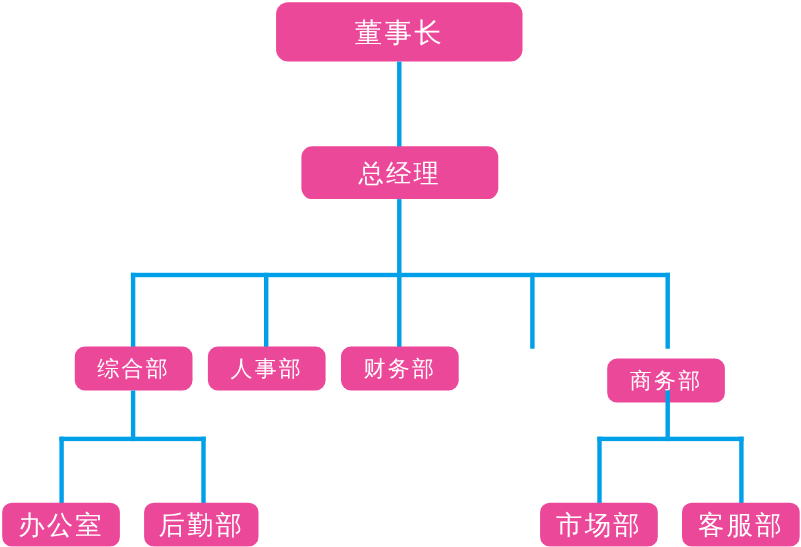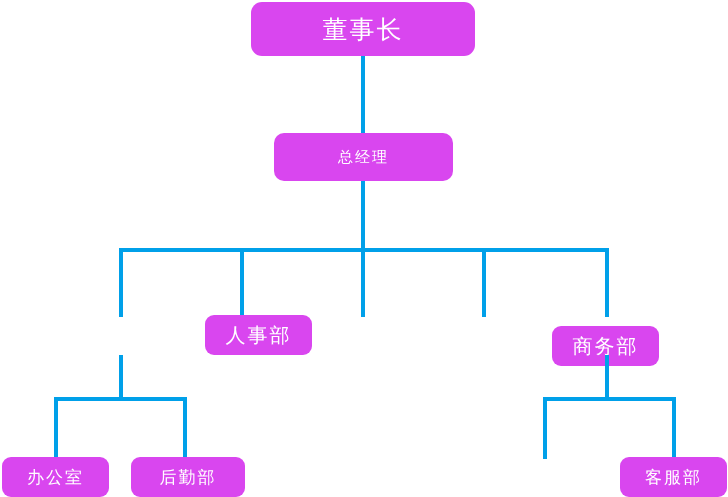--- a/index.html
+++ b/index.html
@@ -12,46 +12,46 @@
   }
   #chart {
     position: relative;
     width: 728px;
     height: 497px;
     background: #ffffff;
     overflow: hidden;
   }
   .node {
     position: absolute;
-    background: #d946ef;
+    background: #ec4899;
     color: #ffffff;
     border-radius: 9px;
     display: flex;
     align-items: center;
     justify-content: center;
     letter-spacing: 2px;
     box-sizing: border-box;
     white-space: nowrap;
     user-select: none;
     text-align: center;
   }
   .node-l1 {
     font-size: 25px;
     border-radius: 11px;
   }
   .node-l2 {
-    font-size: 15px;
+    font-size: 23px;
     border-radius: 10px;
   }
   .node-l3 {
     font-size: 20px;
     border-radius: 9px;
   }
   .node-l4 {
-    font-size: 17px;
+    font-size: 24px;
     border-radius: 9px;
   }
   .conn {
     position: absolute;
     background: #00a0e9;
   }
 </style>
 </head>
 <body>
 
@@ -66,31 +66,34 @@
   <div class="conn" style="left:361px; top:181px; width:4px; height:71px;"></div>
 
   <div class="conn" style="left:119px; top:248px; width:490px; height:4px;"></div>
 
   <div class="conn" style="left:119px; top:248px; width:4px; height:69px;"></div>
   <div class="conn" style="left:240px; top:248px; width:4px; height:69px;"></div>
   <div class="conn" style="left:361px; top:248px; width:4px; height:69px;"></div>
   <div class="conn" style="left:482px; top:248px; width:4px; height:69px;"></div>
   <div class="conn" style="left:605px; top:248px; width:4px; height:69px;"></div>
 
-  <div class="node node-l3" style="left:205px; top:315px; width:107px; height:40px;">人事部</div>
+  <div class="node node-l3" style="left:68px; top:315px; width:107px; height:40px;">综合部</div>
+  <div class="node node-l3" style="left:189px; top:315px; width:107px; height:40px;">人事部</div>
+  <div class="node node-l3" style="left:310px; top:315px; width:107px; height:40px;">财务部</div>
   <div class="node node-l3" style="left:552px; top:326px; width:107px; height:40px;">商务部</div>
 
   <div class="conn" style="left:119px; top:355px; width:4px; height:46px;"></div>
   <div class="conn" style="left:54px; top:397px; width:133px; height:4px;"></div>
   <div class="conn" style="left:54px; top:397px; width:4px; height:62px;"></div>
   <div class="conn" style="left:183px; top:397px; width:4px; height:62px;"></div>
 
   <div class="conn" style="left:605px; top:355px; width:4px; height:46px;"></div>
   <div class="conn" style="left:543px; top:397px; width:133px; height:4px;"></div>
   <div class="conn" style="left:543px; top:397px; width:4px; height:62px;"></div>
   <div class="conn" style="left:672px; top:397px; width:4px; height:62px;"></div>
 
   <div class="node node-l4" style="left:2px; top:457px; width:107px; height:40px;">办公室</div>
-  <div class="node node-l4" style="left:131px; top:457px; width:114px; height:40px;font-family:Liberation Mono, monospace;">后勤部</div>
+  <div class="node node-l4" style="left:131px; top:457px; width:104px; height:40px;font-family:Liberation Mono, monospace;">后勤部</div>
 
+  <div class="node node-l4" style="left:491px; top:457px; width:107px; height:40px;">市场部</div>
   <div class="node node-l4" style="left:620px; top:457px; width:107px; height:40px;">客服部</div>
 
 </div>
 
 </body></html>

